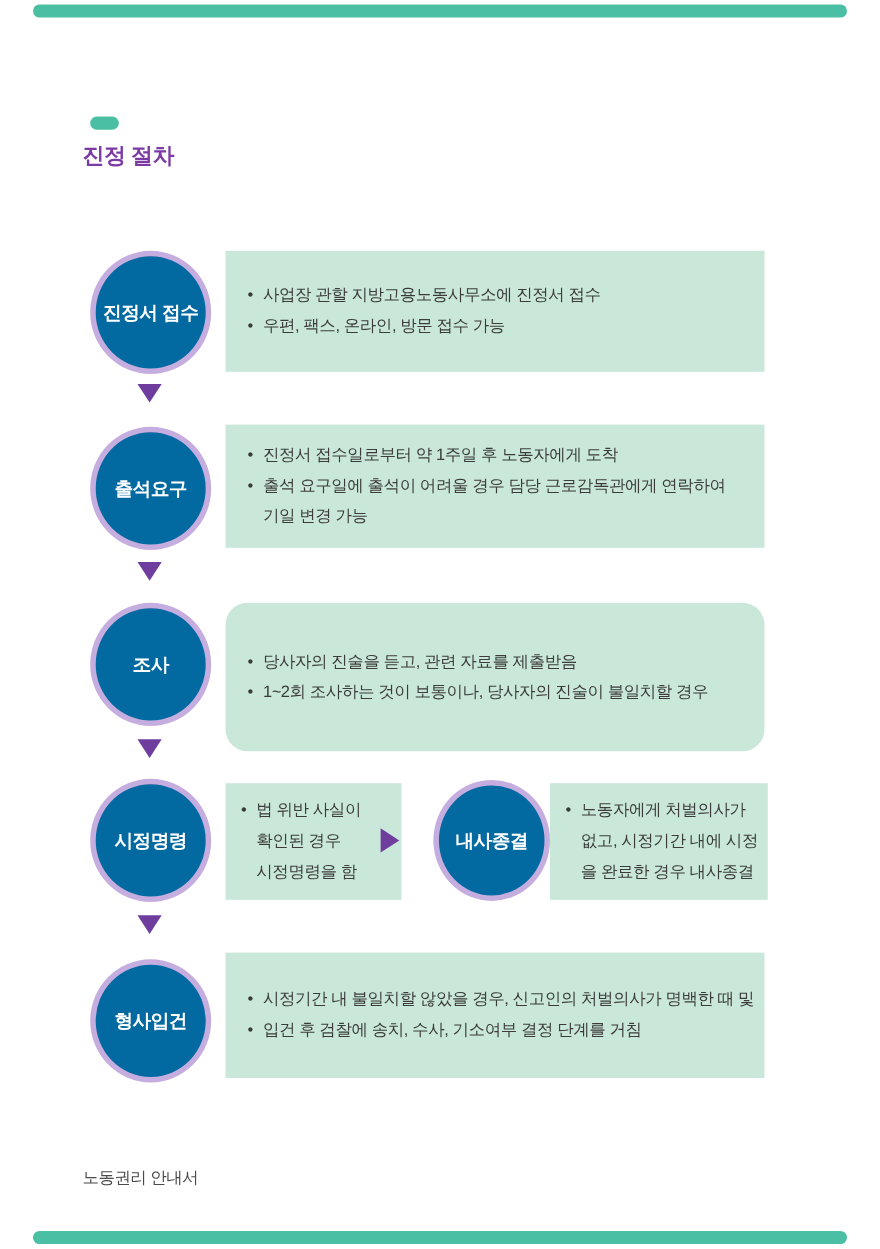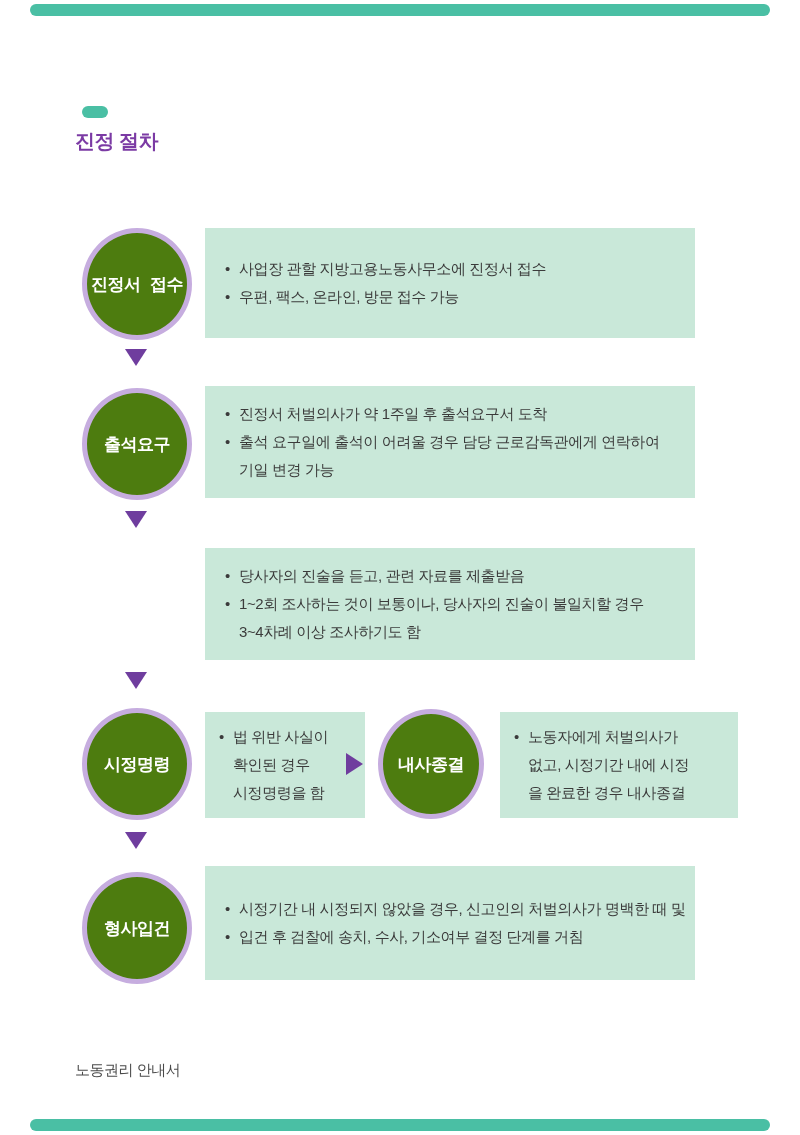--- a/index.html
+++ b/index.html
@@ -10,23 +10,23 @@
   .bar{position:absolute;left:30px;width:740px;height:12px;border-radius:6px;background:#4abfa4;}
   .bar.top{top:4px;}
   .bar.bottom{top:1119px;}
   .pill{position:absolute;left:82px;top:106px;width:26px;height:12px;border-radius:6px;background:#4abfa4;}
   .title{
     position:absolute;left:75px;top:128px;margin:0;
     font-size:20px;font-weight:bold;color:#7b3aa4;letter-spacing:-0.5px;white-space:nowrap;
   }
   .circle{
     position:absolute;left:82px;width:110px;height:112px;border-radius:50%;
-    background:#4d7c0f;border:5px solid #c6addf;box-sizing:border-box;
+    background:#0369a1;border:5px solid #c6addf;box-sizing:border-box;
     display:flex;align-items:center;justify-content:center;
-    color:#ffffff;font-weight:bold;font-size:17px;letter-spacing:-0.5px;white-space:nowrap;font-family:Liberation Mono, monospace;
+    color:#ffffff;font-weight:bold;font-size:17px;letter-spacing:-0.5px;white-space:nowrap;
   }
   .box{
     position:absolute;left:205px;width:490px;background:#c9e8d9;
     display:flex;flex-direction:column;justify-content:center;
     font-size:15px;line-height:28px;color:#3b3b3b;letter-spacing:-0.4px;
     padding:0 6px 0 20px;box-sizing:border-box;
   }
   .li{position:relative;padding-left:14px;white-space:nowrap;}
   .li::before{content:"\2022";position:absolute;left:0;top:0;}
   .cont{padding-left:14px;white-space:nowrap;}
@@ -60,56 +60,58 @@
   <div class="box" style="top:228px;height:110px;">
     <div class="li">사업장 관할 지방고용노동사무소에 진정서 접수</div>
     <div class="li">우편, 팩스, 온라인, 방문 접수 가능</div>
   </div>
   <div class="down-arrow" style="top:349px;"></div>
 
   <div class="circle" style="top:388px;">
     <span>출석요구</span>
   </div>
   <div class="box" style="top:386px;height:112px;">
-    <div class="li">진정서 처벌의사가 약 1주일 후 출석요구서 도착</div>
+    <div class="li">진정서 접수일로부터 약 1주일 후 노동자에게 도착</div>
     <div class="li">출석 요구일에 출석이 어려울 경우 담당 근로감독관에게 연락하여</div>
     <div class="cont">기일 변경 가능</div>
   </div>
   <div class="down-arrow" style="top:511px;"></div>
 
-  <div class="box" style="top:548px;height:112px;">
+  <div class="circle" style="top:548px;">
+    <span>조사</span>
+  </div>
+  <div class="box" style="top:548px;height:135px;border-radius:20px;">
     <div class="li">당사자의 진술을 듣고, 관련 자료를 제출받음</div>
     <div class="li">1~2회 조사하는 것이 보통이나, 당사자의 진술이 불일치할 경우</div>
-    <div class="cont">3~4차례 이상 조사하기도 함</div>
   </div>
   <div class="down-arrow" style="top:672px;"></div>
 
   <div class="circle" style="top:708px;justify-content:center;">
     <span>시정명령</span>
   </div>
   <div class="box" style="top:712px;height:106px;width:160px;padding-left:14px;">
     <div class="li">법 위반 사실이</div>
     <div class="cont">확인된 경우</div>
     <div class="cont">시정명령을 함</div>
   </div>
   <div class="right-arrow"></div>
-  <div class="circle" style="left:378px;top:709px;width:106px;height:110px;">
+  <div class="circle" style="left:394px;top:709px;width:106px;height:110px;">
     <span>내사종결</span>
   </div>
-  <div class="box" style="left:500px;top:712px;height:106px;width:238px;padding-left:14px;padding-right:2px;">
+  <div class="box" style="left:500px;top:712px;height:106px;width:198px;padding-left:14px;padding-right:2px;">
     <div class="li">노동자에게 처벌의사가</div>
     <div class="cont">없고, 시정기간 내에 시정</div>
     <div class="cont">을 완료한 경우 내사종결</div>
   </div>
   <div class="down-arrow" style="top:832px;"></div>
 
   <div class="circle" style="top:872px;">
     <span>형사입건</span>
   </div>
   <div class="box" style="top:866px;height:114px;">
-    <div class="li">시정기간 내 시정되지 않았을 경우, 신고인의 처벌의사가 명백한 때 및</div>
+    <div class="li">시정기간 내 불일치할 않았을 경우, 신고인의 처벌의사가 명백한 때 및</div>
     <div class="li">입건 후 검찰에 송치, 수사, 기소여부 결정 단계를 거침</div>
   </div>
 
   <div class="footer">노동권리 안내서</div>
   <div class="bar bottom"></div>
 
 </div>
 
 </body></html>

